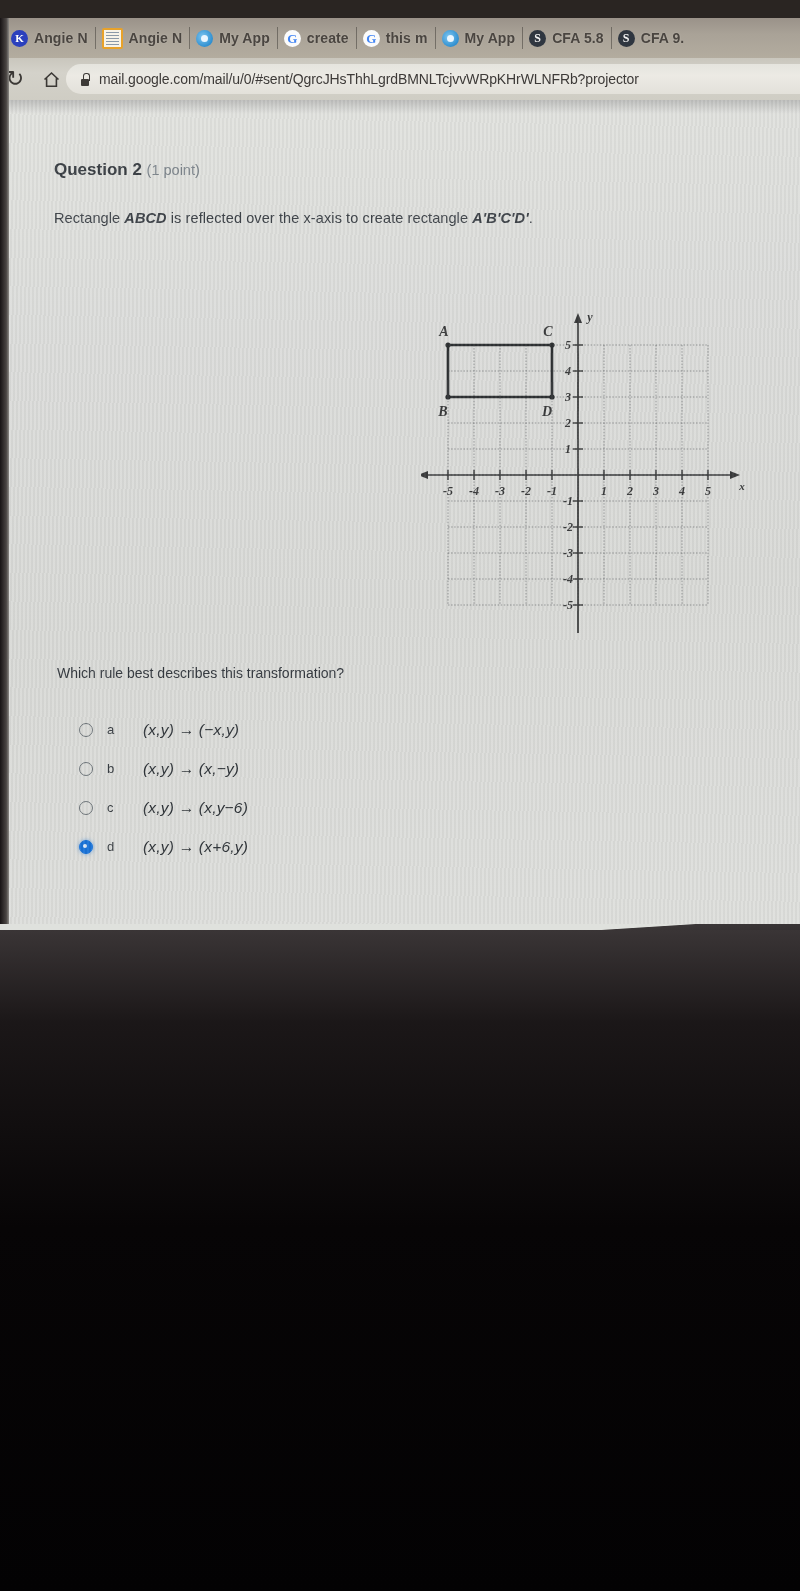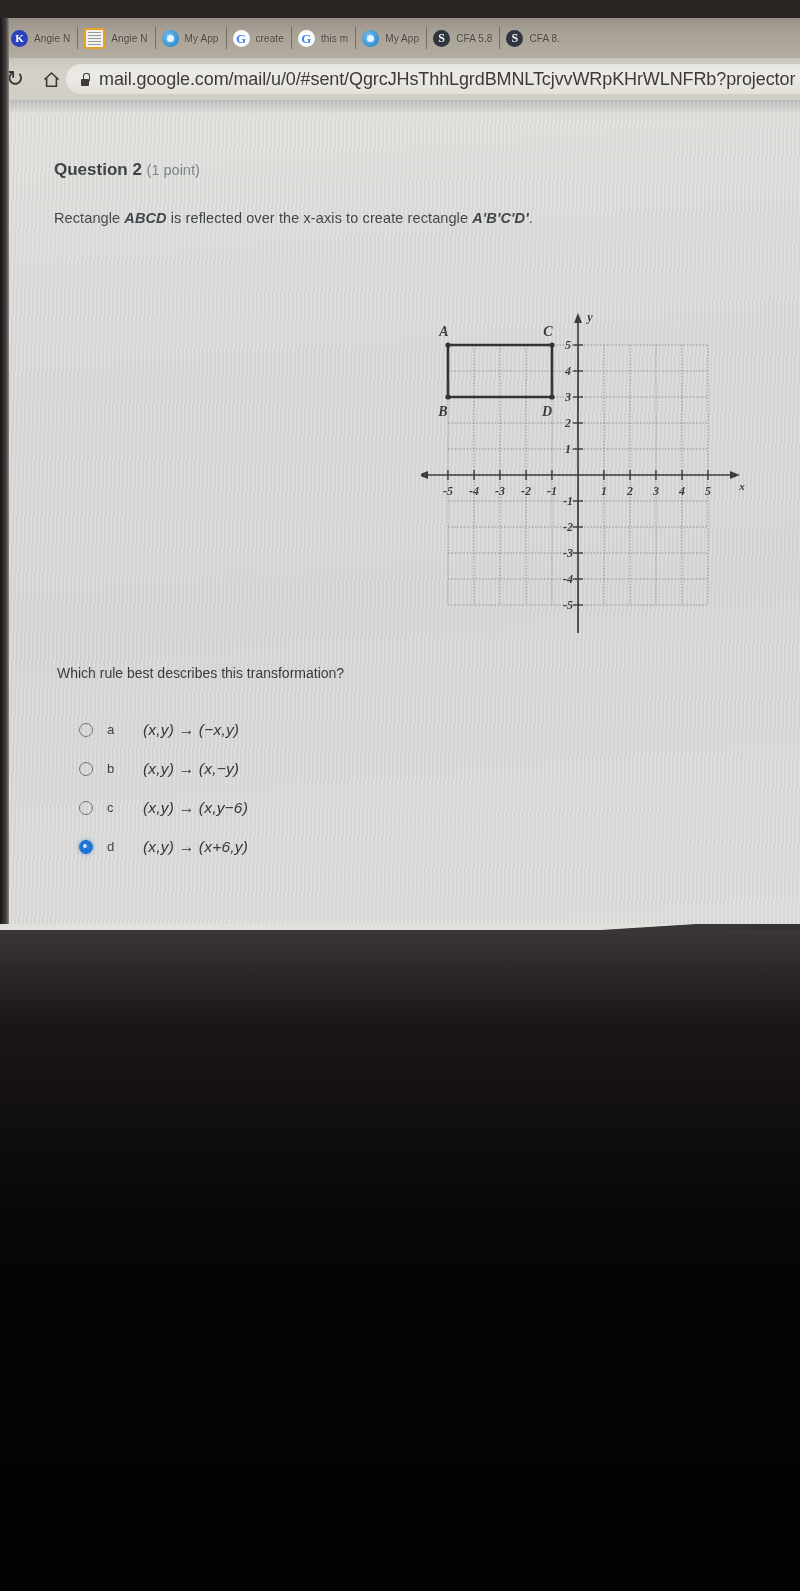--- a/index.html
+++ b/index.html
@@ -27,36 +27,36 @@
     display:flex;align-items:center;justify-content:center;font-size:11px;font-weight:bold;color:#fff;
     font-family:"Liberation Serif",serif;}
   .ico-k{background:#2b40bd;}
   .ico-doc{background:#f7f3e8;border-radius:2px;border:2px solid #e8a22a;position:relative;}
   .ico-doc::after{content:"";position:absolute;left:2px;top:2px;right:2px;bottom:2px;
     background:repeating-linear-gradient(180deg,#8c9aa8 0 1px,transparent 1px 3px);}
   .ico-blue{background:radial-gradient(circle at 40% 40%,#7fc6f0,#2f8fd0 70%);}
   .ico-blue::after{content:"";width:7px;height:7px;border-radius:50%;background:#eaf6ff;display:block;}
   .ico-g{background:#fbfbfb;color:#4285f4;font-size:13px;line-height:1;font-weight:bold;}
   .ico-s{background:#2f3640;color:#f2f2f2;font-size:12px;}
-  .bm-label{font-size:10px;color:#4a4540;white-space:nowrap;letter-spacing:.1px;
-    text-shadow:0 0 2px rgba(255,255,255,.25);}
+  .bm-label{font-size:14px;color:#4a4540;white-space:nowrap;letter-spacing:.1px;
+    text-shadow:0 0 2px rgba(255,255,255,.25);font-weight:bold;}
 
   .url-bar{position:absolute;left:0;top:58px;width:800px;height:42px;
     background:linear-gradient(180deg,#c9c6bd 0%,#d4d2ca 35%,#cfcdc4 100%);}
   .url-inner{position:absolute;left:0;top:0;height:42px;display:flex;align-items:center;}
   .chr-btn{width:30px;height:30px;display:flex;align-items:center;justify-content:center;
     color:#3b3835;flex:0 0 auto;}
   .omnibox{position:absolute;left:66px;top:6px;width:740px;height:30px;border-radius:15px;
     background:linear-gradient(180deg,#e5e4de 0%,#eceae4 40%,#e3e1da 100%);
     display:flex;align-items:center;padding-left:14px;overflow:hidden;}
   .lock{width:10px;height:13px;position:relative;flex:0 0 auto;margin-right:9px;}
   .lock::before{content:"";position:absolute;left:1px;bottom:0;width:8px;height:7px;background:#3d3a37;border-radius:1px;}
   .lock::after{content:"";position:absolute;left:2.5px;top:0;width:5px;height:7px;
     border:1.6px solid #3d3a37;border-bottom:none;border-radius:3px 3px 0 0;}
-  .url-text{font-size:18px;color:#3d3a38;white-space:nowrap;letter-spacing:-.1px;}
+  .url-text{font-size:14px;color:#3d3a38;white-space:nowrap;letter-spacing:-.1px;}
 
   
   .page{position:absolute;left:9px;top:100px;width:791px;height:832px;
     background:linear-gradient(175deg,#e3e4e0 0%,#dcdddb 28%,#d9dad7 60%,#dfe0dd 100%);}
   .page::after{content:"";position:absolute;inset:0;pointer-events:none;
     background:repeating-linear-gradient(92deg,rgba(255,255,255,.045) 0 2px,rgba(0,0,0,.035) 2px 4px);}
   .page-top-shade{position:absolute;left:0;top:0;width:791px;height:14px;
     background:linear-gradient(180deg,rgba(160,160,160,.55),rgba(160,160,160,0));}
 
   .q-head{position:absolute;left:45px;top:60px;font-size:17px;font-weight:bold;color:#3a3f44;}
@@ -112,21 +112,21 @@
         <div class="bm">
           <span class="bm-ico ico-blue"></span>
           <span class="bm-label">My App</span>
         </div>
         <div class="bm">
           <span class="bm-ico ico-s">S</span>
           <span class="bm-label">CFA 5.8</span>
         </div>
         <div class="bm">
           <span class="bm-ico ico-s">S</span>
-          <span class="bm-label">CFA 8.</span>
+          <span class="bm-label">CFA 9.</span>
         </div>
       </div>
   </div>
 
   <div class="url-bar">
     <div class="url-inner">
       <div class="chr-btn" style="font-size:22px;">↻</div>
       <div class="chr-btn" style="margin-left:6px;">
         <svg width="19" height="19" viewBox="0 0 19 19" aria-hidden="true">
           <path d="M2.5 9.5 L9.5 3 L16.5 9.5 M4.6 8.2 V16.2 H14.4 V8.2" fill="none" stroke="#3b3835" stroke-width="1.6"></path>

